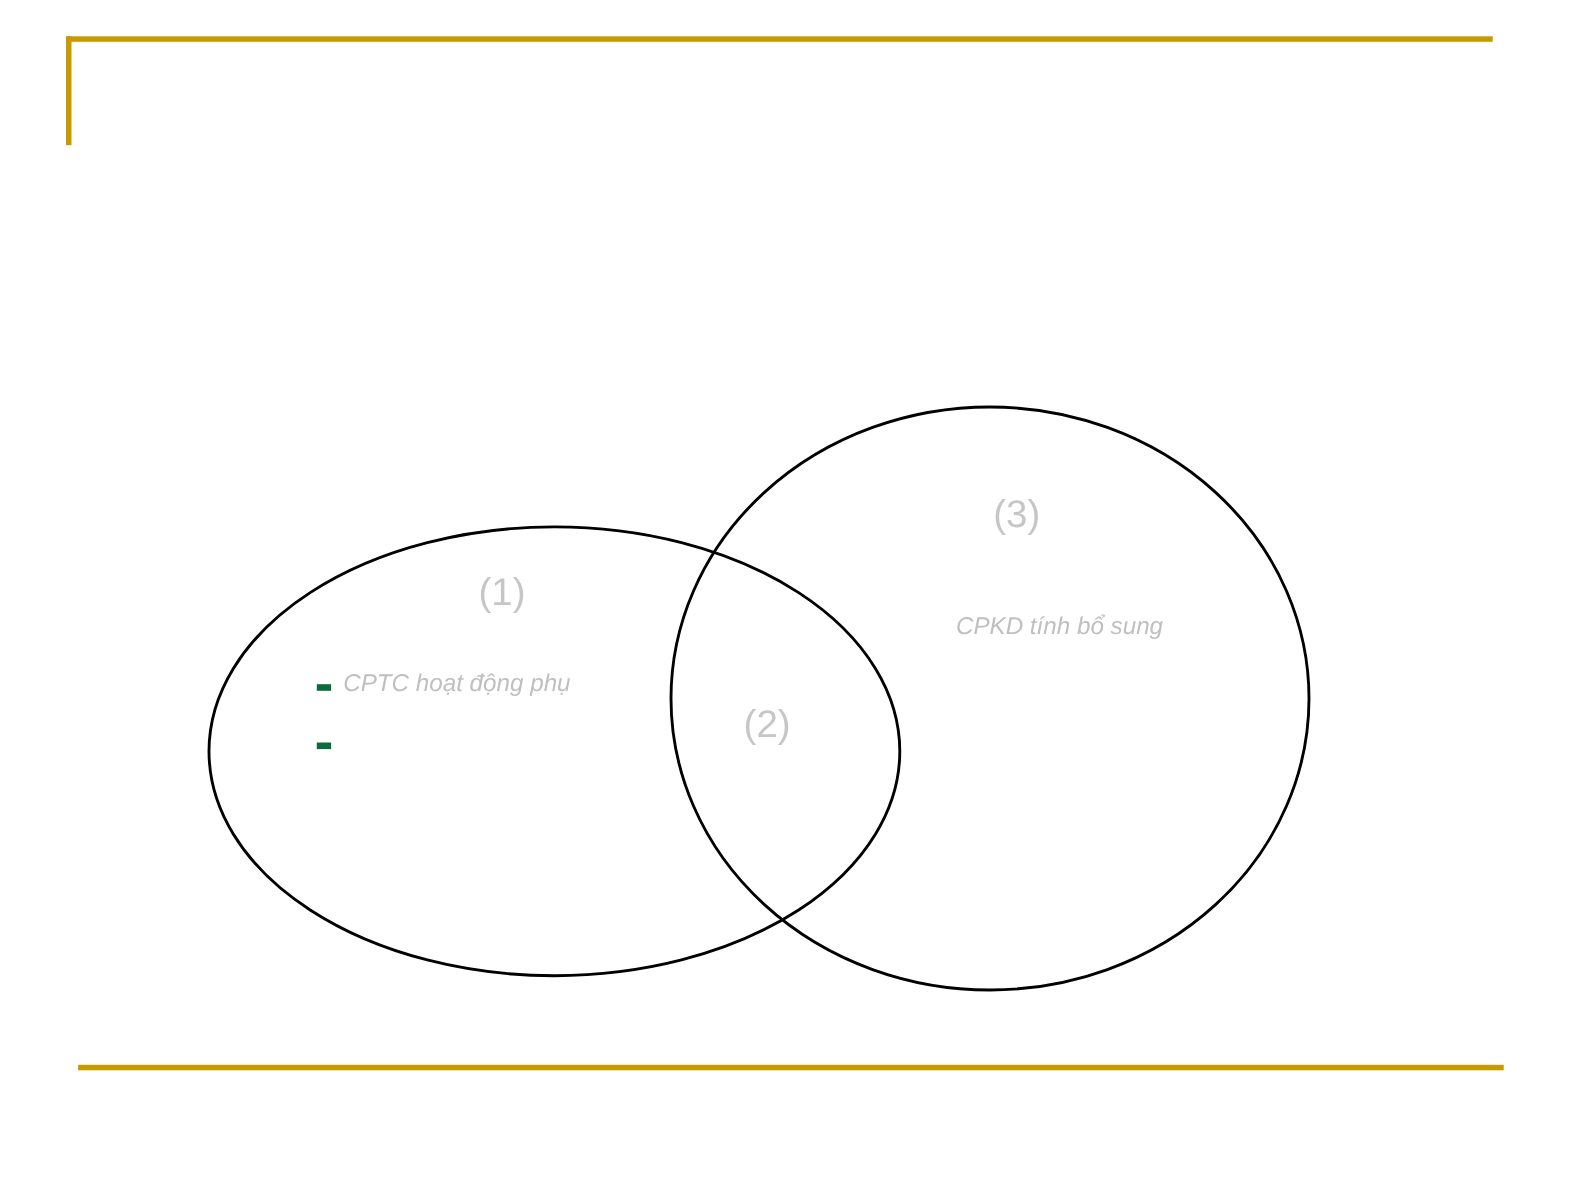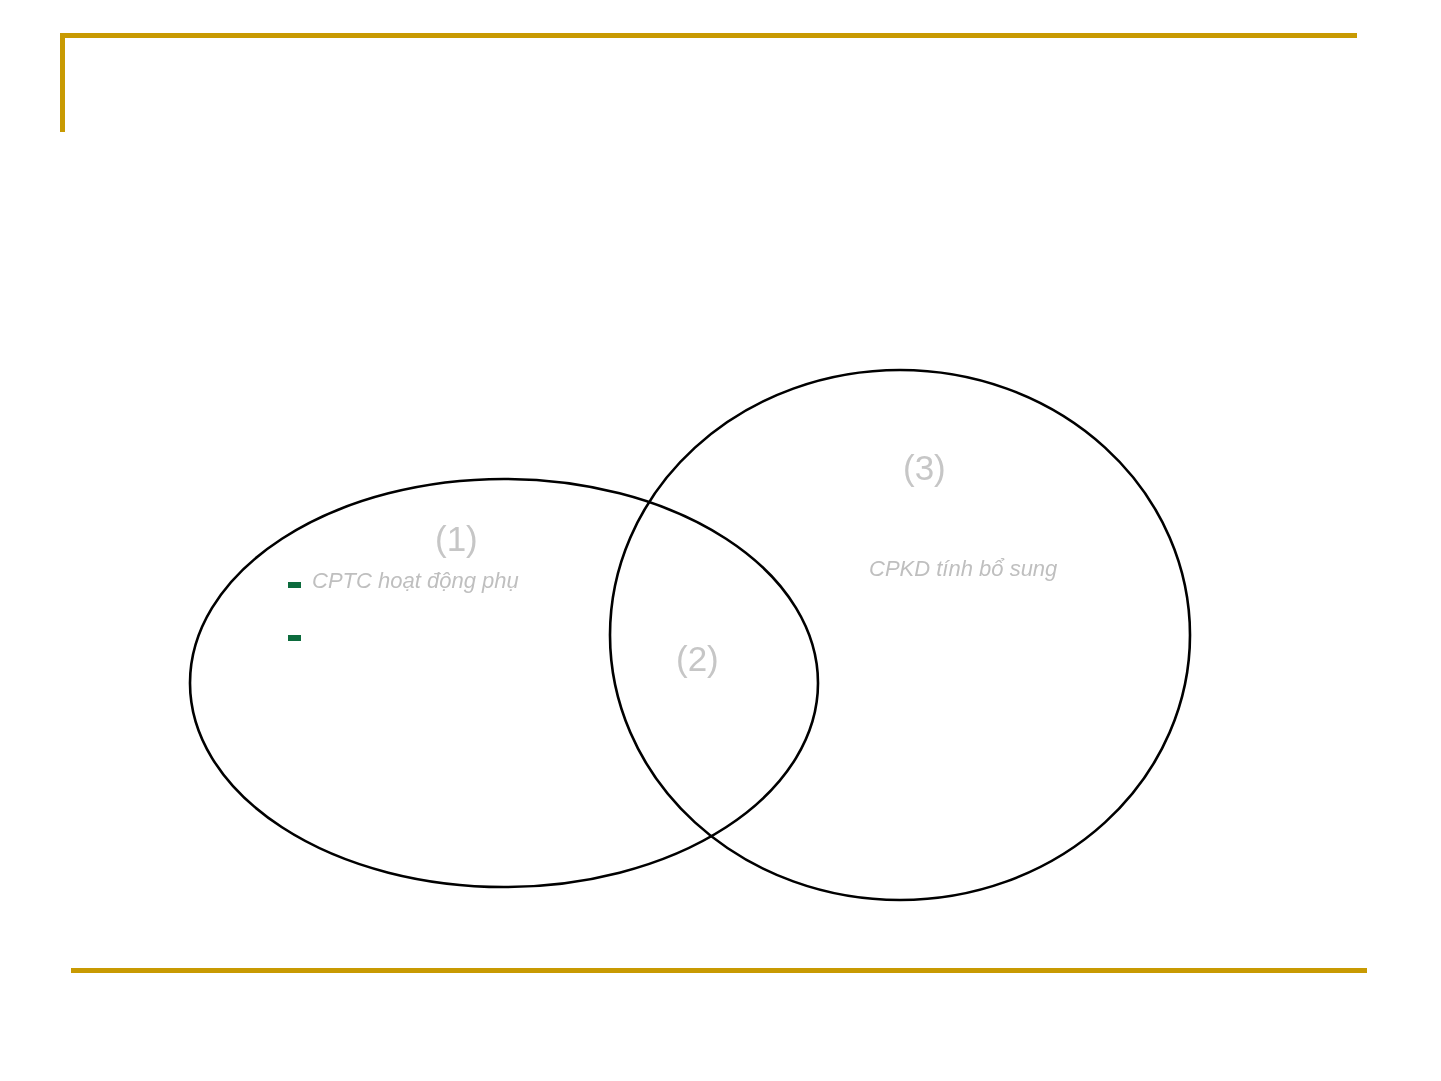--- a/index.html
+++ b/index.html
@@ -84,21 +84,21 @@
   .body-text {
     position: absolute;
     color: #BFBFBF;
     font-size: 22px;
     line-height: 1.28;
     font-style: italic;
   }
 
   .list-left {
     left: 286px;
-    top: 567px;
+    top: 607px;
     width: 290px;
   }
   .list-left .bullet-row {
     position: relative;
     padding-left: 26px;
     margin-bottom: 25px;
   }
   .list-left .bullet-row:last-child { margin-bottom: 0; }
   .dash {
     position: absolute;

